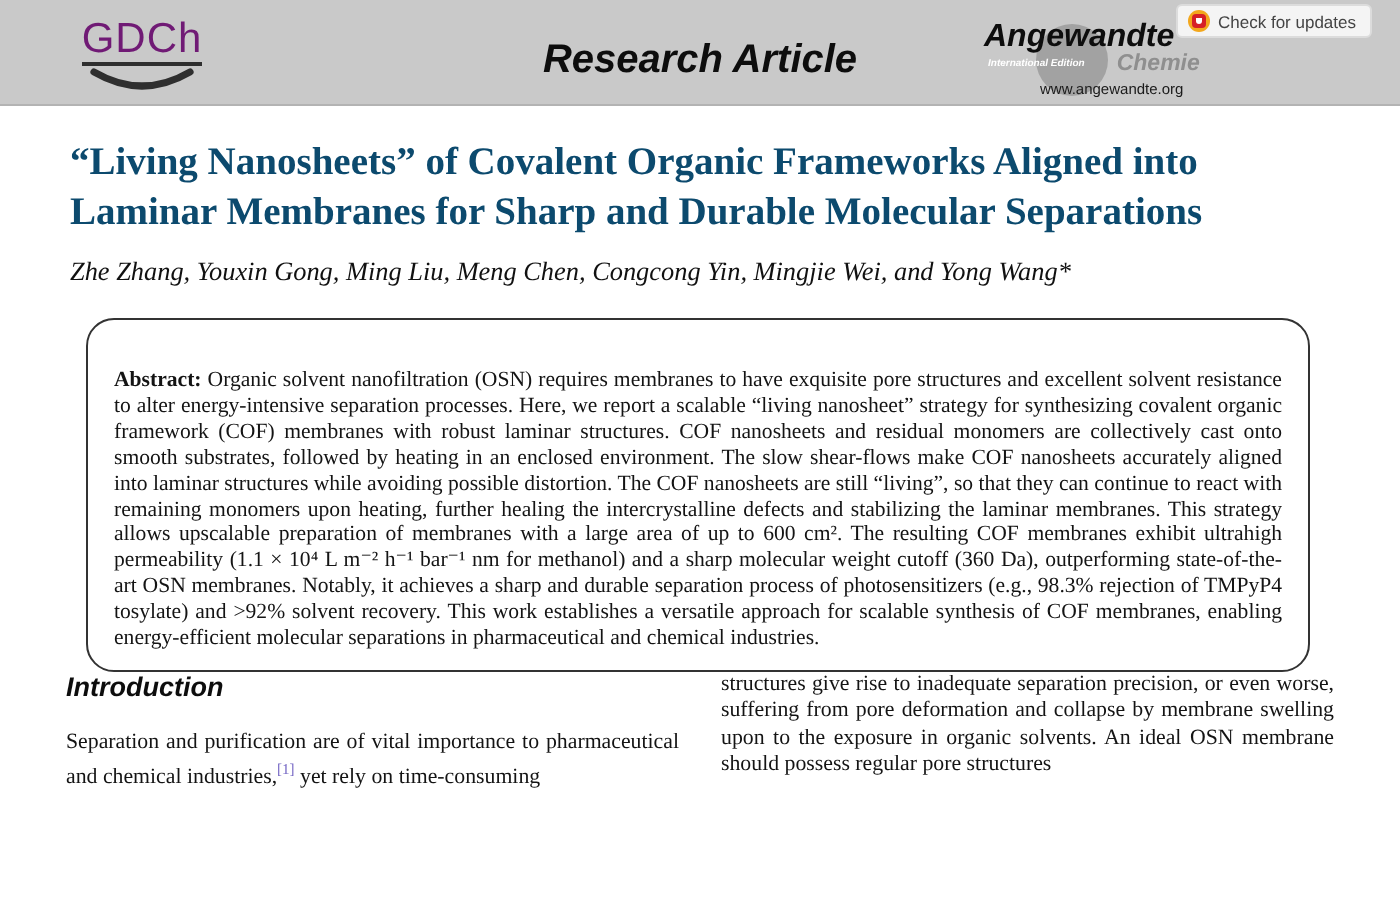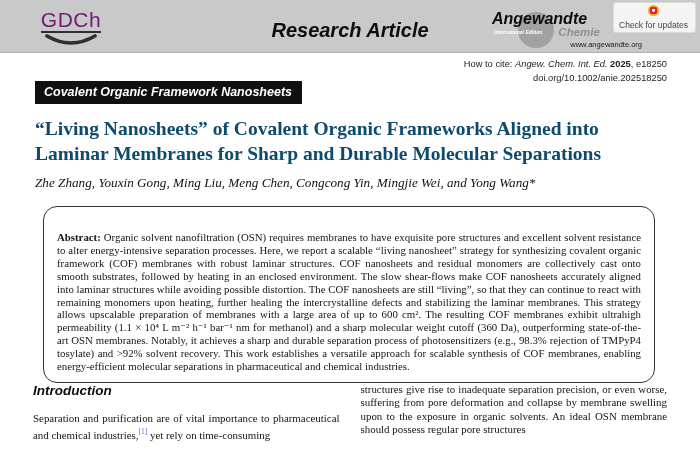--- a/index.html
+++ b/index.html
@@ -17,31 +17,30 @@
   .header {
     position: relative;
     width: 100%;
     height: 53px;
     background: #c9c9c9;
     border-bottom: 1px solid #b3b3b3;
     box-sizing: border-box;
   }
   .check-updates {
     position: absolute;
-    top: 2px; right: 4px;
+    top: 2px; right: 14px;
     display: flex; align-items: center; gap: 4px;
     background: #f4f4f4;
     border: 1px solid #dcdcdc;
     border-radius: 3px;
     padding: 2px 7px 2px 5px;
     font-family: "Liberation Sans", "DejaVu Sans", sans-serif;
     font-size: 8.5px; color: #444;
     cursor: pointer;
     z-index: 5;
-    flex-direction: column;
   }
   .cfu-icon {
     width: 11px; height: 11px; border-radius: 50%;
     background: #f3a71c;
     display: inline-flex; align-items: center; justify-content: center;
     flex: 0 0 auto;
   }
   .cfu-inner {
     width: 7px; height: 7px; border-radius: 2px;
     background: #d61f26;
@@ -98,21 +97,20 @@
   .ang-chemie {
     font-family: "Liberation Sans", "DejaVu Sans", sans-serif;
     font-weight: bold; font-style: italic;
     font-size: 11.5px; color: #8f8f8f; line-height: 1.0;
   }
   .ang-url {
     position: relative; z-index: 1;
     font-family: "Liberation Sans", "DejaVu Sans", sans-serif;
     font-size: 7.5px; color: #1a1a1a;
     margin: 1px 0 0 28px;
-    text-align: right;
   }
 
   
   .content { position: relative; padding: 0 33px; }
   .topmeta { position: relative; height: 42px; margin-top: 5px; }
   .cite {
     position: absolute; right: 0; top: 0;
     text-align: right;
     font-family: "Liberation Sans", "DejaVu Sans", sans-serif;
     font-size: 9.3px; color: #1c1c1c; line-height: 13.5px;
@@ -203,27 +201,20 @@
         <span class="ang-edition">International Edition</span>
         <span class="ang-chemie">Chemie</span>
       </div>
       <div class="ang-url">www.angewandte.org</div>
     </div>
 
   </div>
 
   <div class="content">
 
-    <div class="topmeta">
-      <div class="cite">
-        <div class="cite-line1"><span>How to cite: </span><span class="it">Angew. Chem. Int. Ed. </span><span class="bd">2025</span><span>, e18250</span></div>
-        <div class="cite-line2">doi.org/10.1002/anie.202518250</div>
-      </div>
-      <div class="badge">Covalent Organic Framework Nanosheets</div>
-    </div>
 
     <h1 class="title">“Living Nanosheets” of Covalent Organic Frameworks Aligned into Laminar Membranes for Sharp and Durable Molecular Separations</h1>
 
     <div class="authors">Zhe Zhang, Youxin Gong, Ming Liu, Meng Chen, Congcong Yin, Mingjie Wei, and Yong Wang*</div>
 
     <div class="abstract-box">
       <p class="abstract-text"><span class="abstract-label">Abstract: </span><span>Organic solvent nanofiltration (OSN) requires membranes to have exquisite pore structures and excellent solvent resistance to alter energy-intensive separation processes. Here, we report a scalable “living nanosheet” strategy for synthesizing covalent organic framework (COF) membranes with robust laminar structures. COF nanosheets and residual monomers are collectively cast onto smooth substrates, followed by heating in an enclosed environment. The slow shear-flows make COF nanosheets accurately aligned into laminar structures while avoiding possible distortion. The COF nanosheets are still “living”, so that they can continue to react with remaining monomers upon heating, further healing the intercrystalline defects and stabilizing the laminar membranes. This strategy allows upscalable preparation of membranes with a large area of up to 600 cm². The resulting COF membranes exhibit ultrahigh permeability (1.1 × 10⁴ L m⁻² h⁻¹ bar⁻¹ nm for methanol) and a sharp molecular weight cutoff (360 Da), outperforming state-of-the-art OSN membranes. Notably, it achieves a sharp and durable separation process of photosensitizers (e.g., 98.3% rejection of TMPyP4 tosylate) and &gt;92% solvent recovery. This work establishes a versatile approach for scalable synthesis of COF membranes, enabling energy-efficient molecular separations in pharmaceutical and chemical industries.</span></p>
     </div>
 
     <div class="columns">

